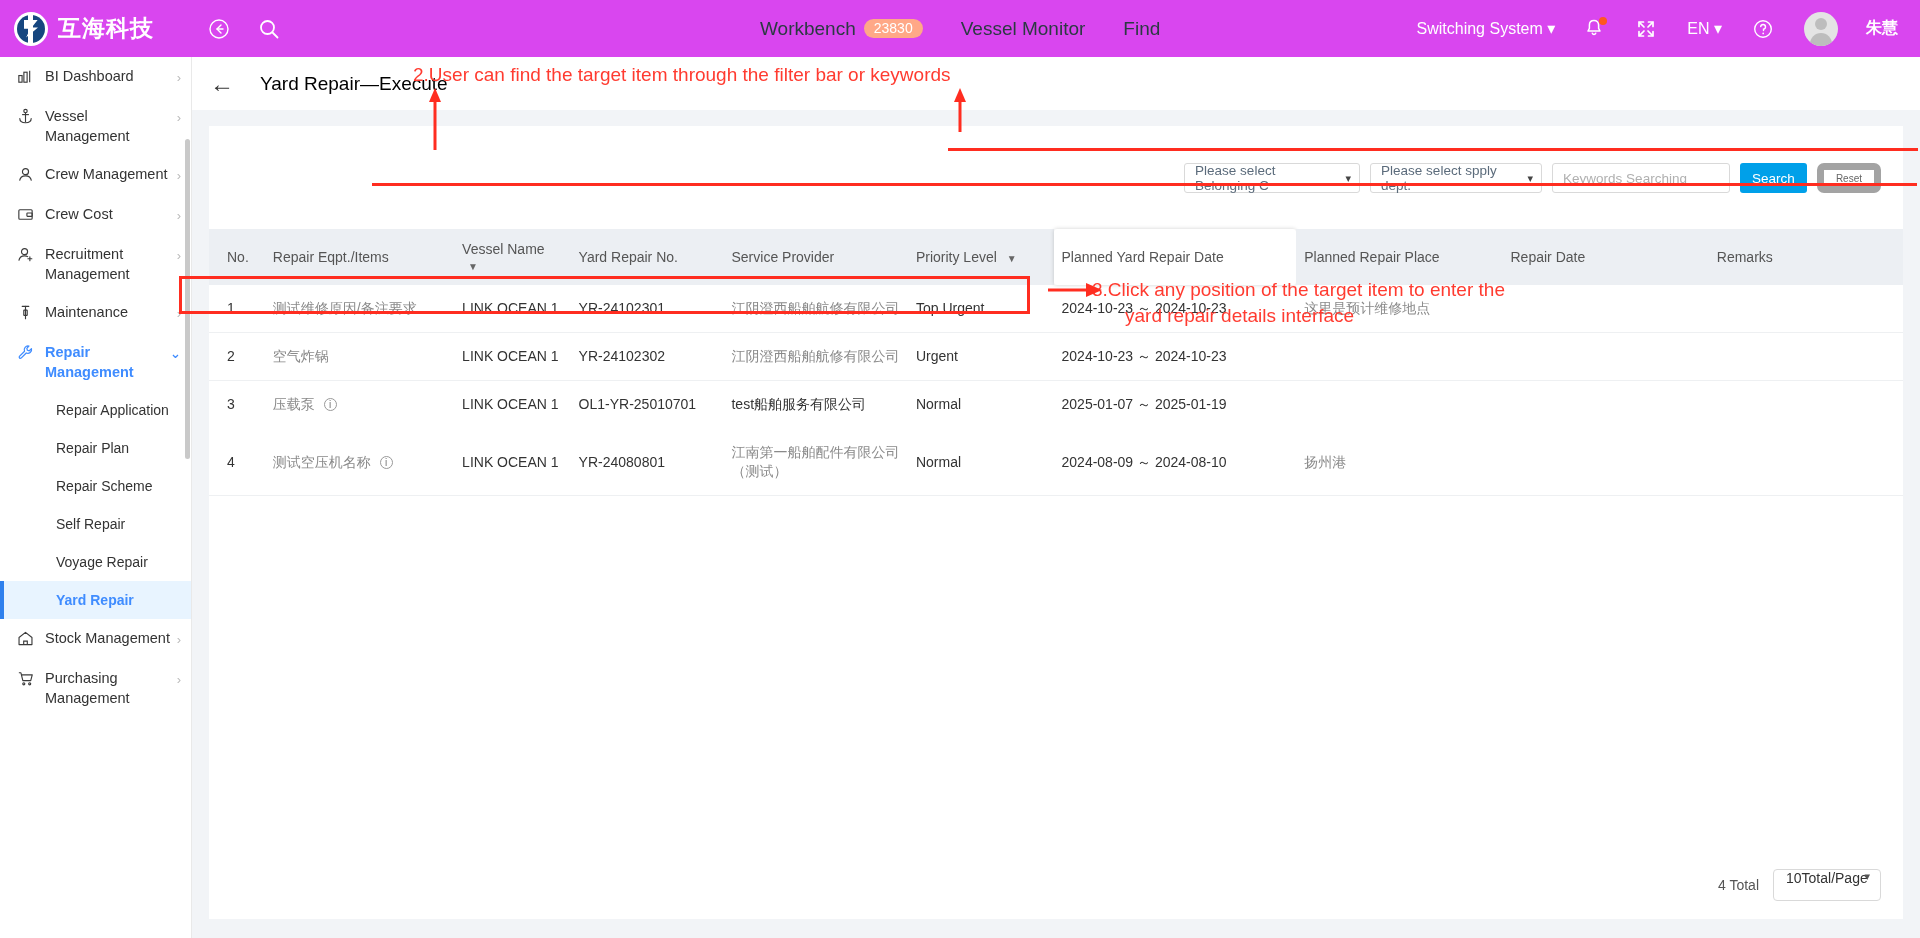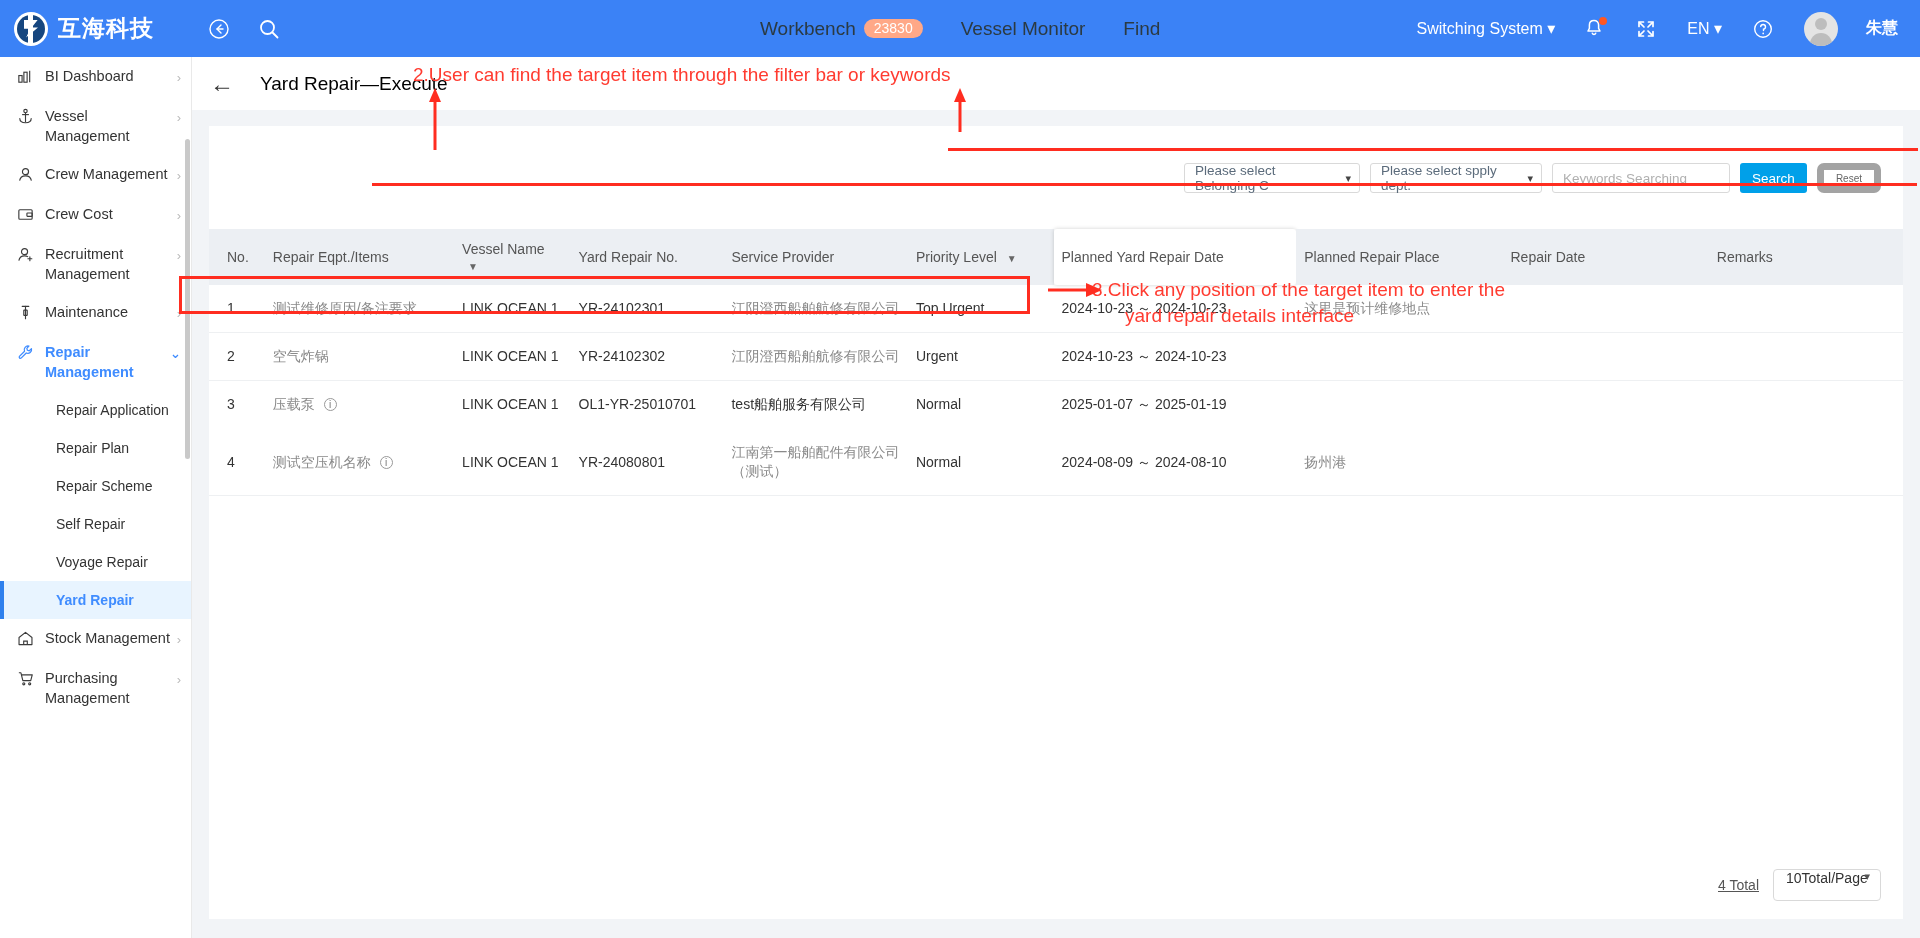--- a/index.html
+++ b/index.html
@@ -9,21 +9,21 @@
     overflow: hidden;
     font-family: "Liberation Sans", "DejaVu Sans", sans-serif;
     background: #ffffff;
     color: #333;
   }
 
   
   #topbar {
     position: absolute; top: 0; left: 0;
     width: 1920px; height: 57px;
-    background: #3b82f6;
+    background: #d946ef;
     display: flex; align-items: center;
     color: #fff;
   }
   .logo-wrap { display: flex; align-items: center; margin-left: 14px; }
   .logo-mark {
     width: 34px; height: 34px; border-radius: 50%;
     background: #fff; position: relative; overflow: hidden;
     display: inline-block;
   }
   .logo-mark::before {
@@ -216,21 +216,21 @@
     background: #fff !important;
     box-shadow: 0 0 4px rgba(0,0,0,.18);
     border-radius: 3px;
   }
 
   
   #pager {
     position: absolute; right: 22px; bottom: 18px;
     display: flex; align-items: center; gap: 14px;
   }
-  #total-txt { font-size: 14px; color: #555; text-decoration: underline; }
+  #total-txt { font-size: 14px; color: #555; }
   #page-size {
     width: 108px; height: 32px; border: 1px solid #d9d9d9; border-radius: 4px;
     position: relative; display: flex; align-items: flex-start; padding-left: 12px;
     font-size: 14px; color: #333; background: #fff; cursor: pointer;
   }
   #page-size .chev { position: absolute; right: 10px; font-size: 11px; color: #555; }
 
   
   .anno { position: absolute; color: #ff3b30; z-index: 40; }
   .anno-text {

